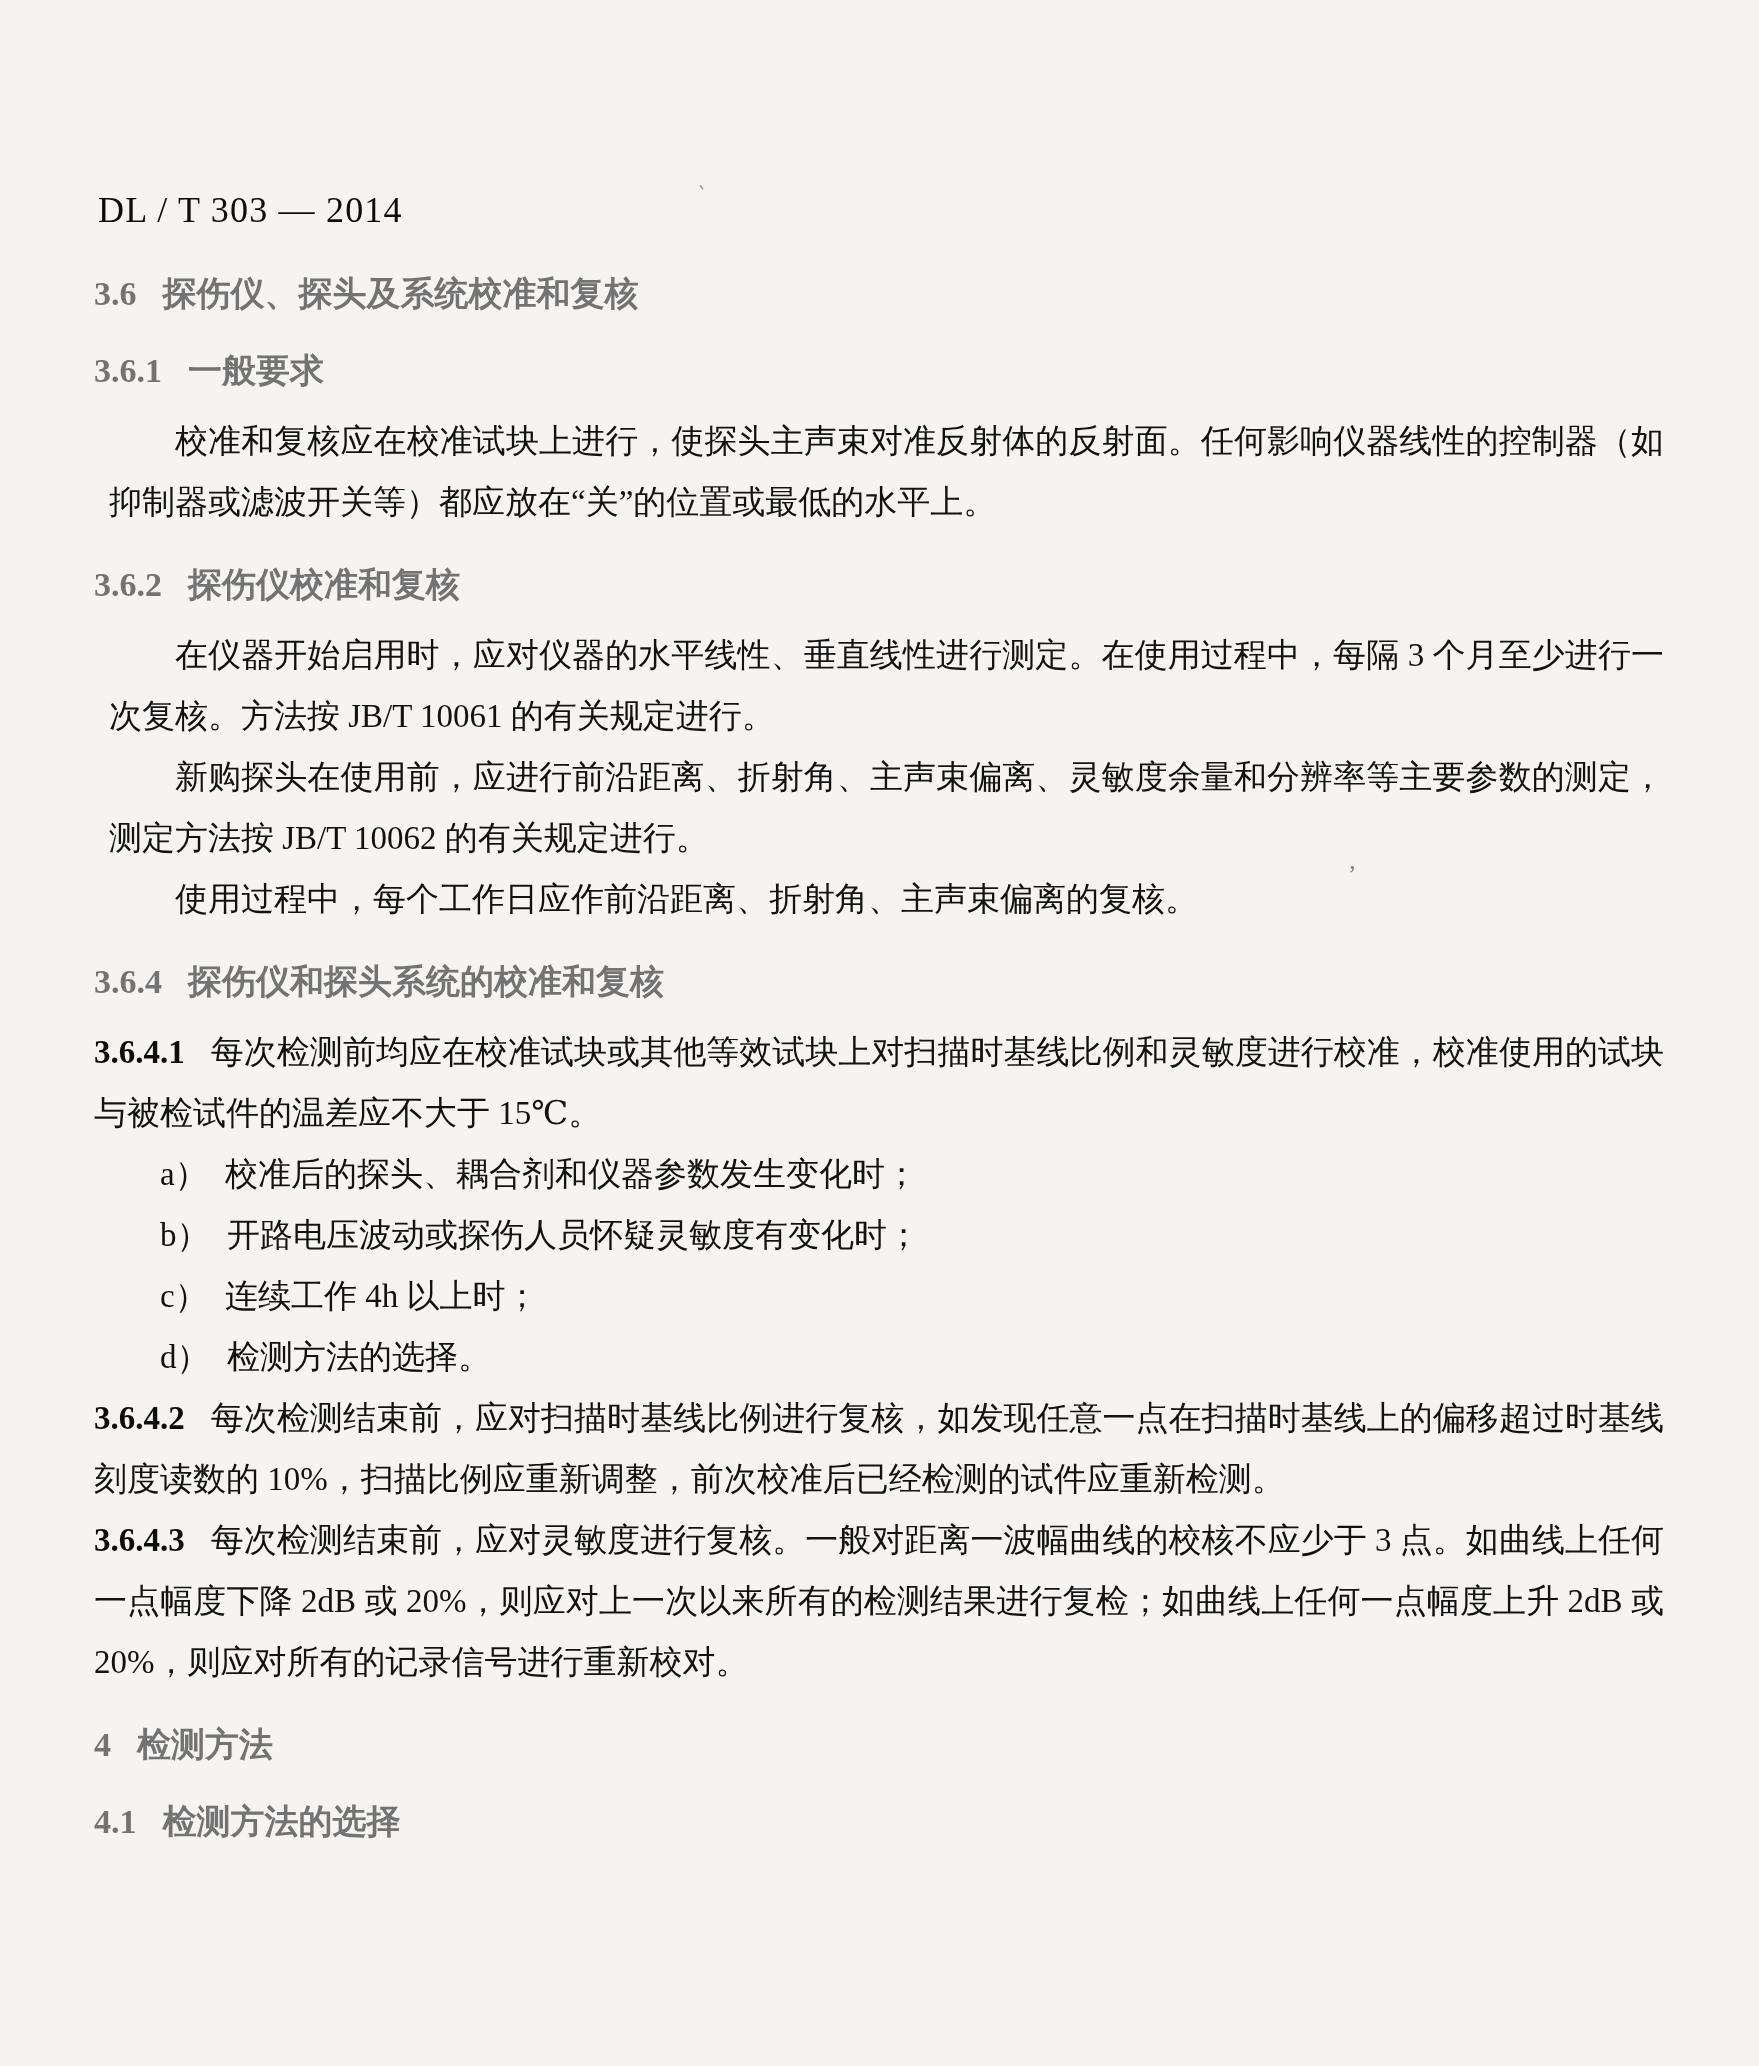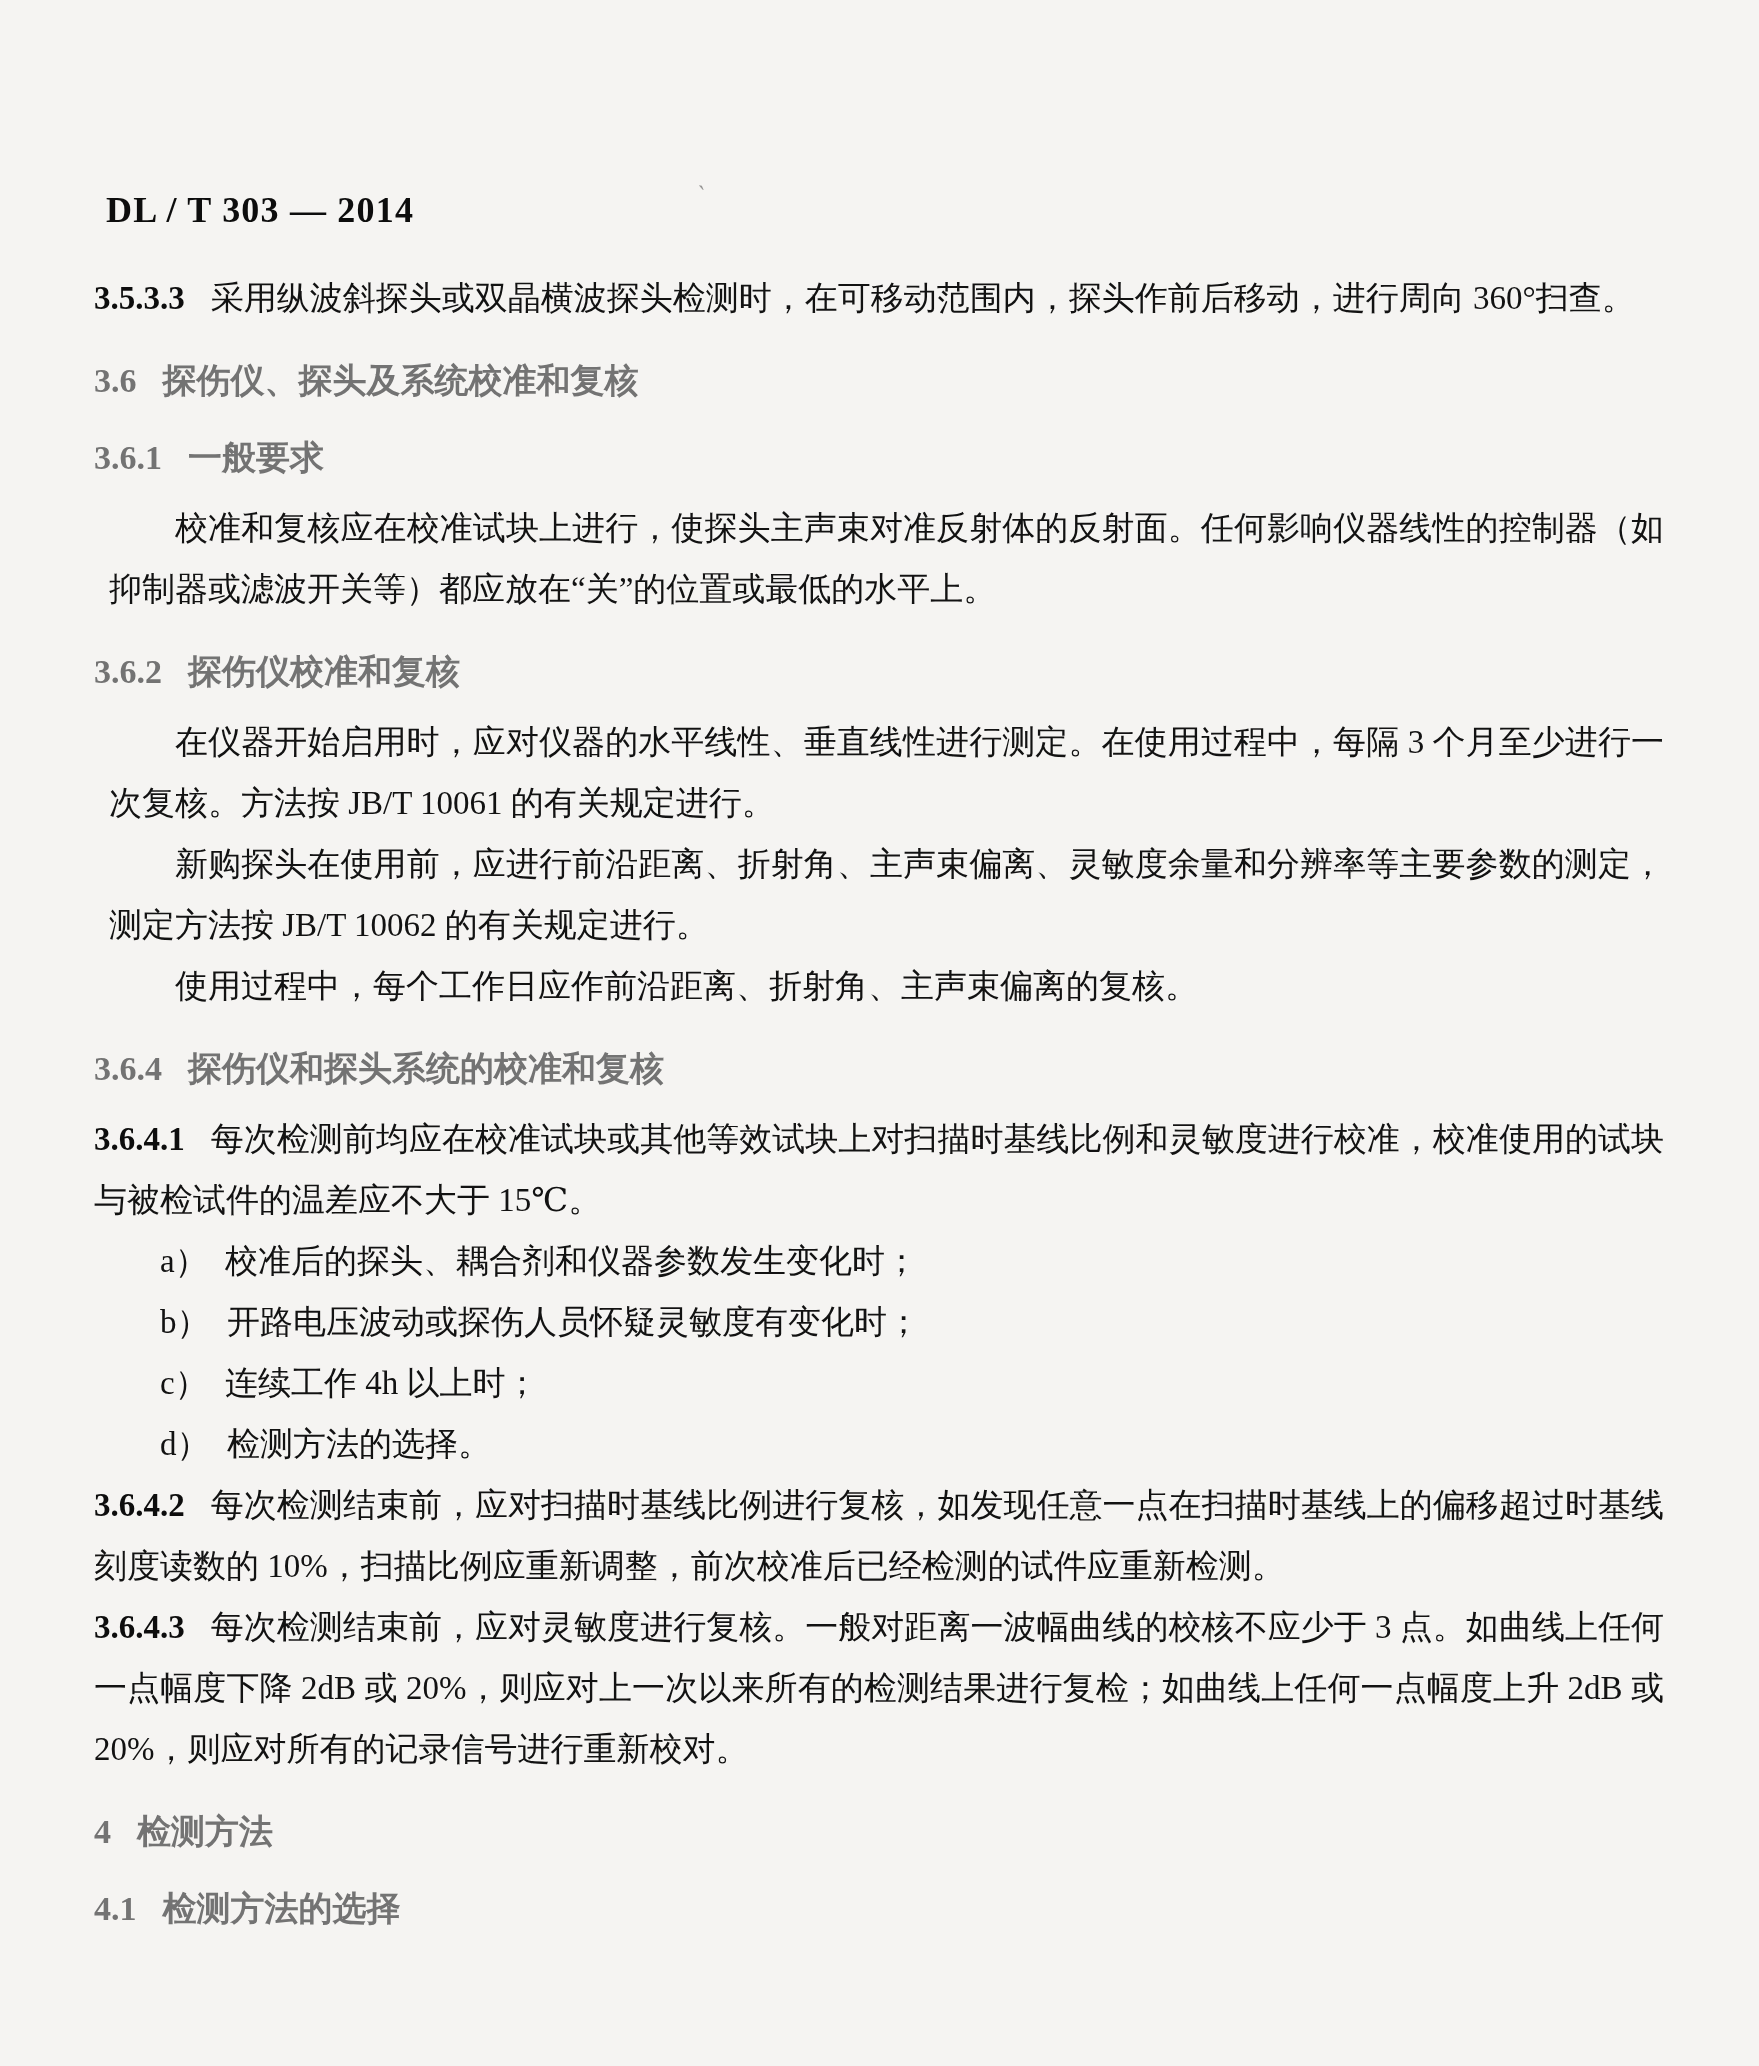--- a/index.html
+++ b/index.html
@@ -17,24 +17,24 @@
     overflow: hidden;
   }
   .content {
     position: absolute;
     left: 94px;
     right: 96px;
     top: 188px;
   }
   .doc-header {
     font-size: 36px;
-    font-weight: bold;
+    font-weight: normal;
     letter-spacing: 1.2px;
     line-height: 45px;
-    margin: 0 0 35px 12px;
+    margin: 0 0 35px 4px;
     color: #0d0d0d;
   }
   p.body-para {
     font-size: 33px;
     line-height: 61px;
     margin: 0;
     text-align: justify;
   }
   p.indent-para { text-indent: 2em; margin-left: 15px; }
   .pnum {
@@ -73,21 +73,20 @@
 </head>
 <body>
 
 <div class="page">
   <div class="content">
 
     <div class="doc-header">
       <span>DL / T 303 — 2014</span>
     </div>
 
-    <p class="body-para"><span class="pnum">3.5.3.3</span><span>采用纵波斜探头或双晶横波探头检测时，在可移动范围内，探头作前后移动，进行周向 360°扫查。</span></p>
 
     <div class="sec-h"><span class="hnum">3.6</span><span>探伤仪、探头及系统校准和复核</span></div>
 
     <div class="sec-h"><span class="hnum">3.6.1</span><span>一般要求</span></div>
 
     <p class="body-para indent-para"><span>校准和复核应在校准试块上进行，使探头主声束对准反射体的反射面。任何影响仪器线性的控制器（如抑制器或滤波开关等）都应放在“关”的位置或最低的水平上。</span></p>
 
     <div class="sec-h"><span class="hnum">3.6.2</span><span>探伤仪校准和复核</span></div>
 
     <p class="body-para indent-para"><span>在仪器开始启用时，应对仪器的水平线性、垂直线性进行测定。在使用过程中，每隔 3 个月至少进行一次复核。方法按 JB/T 10061 的有关规定进行。</span></p>

